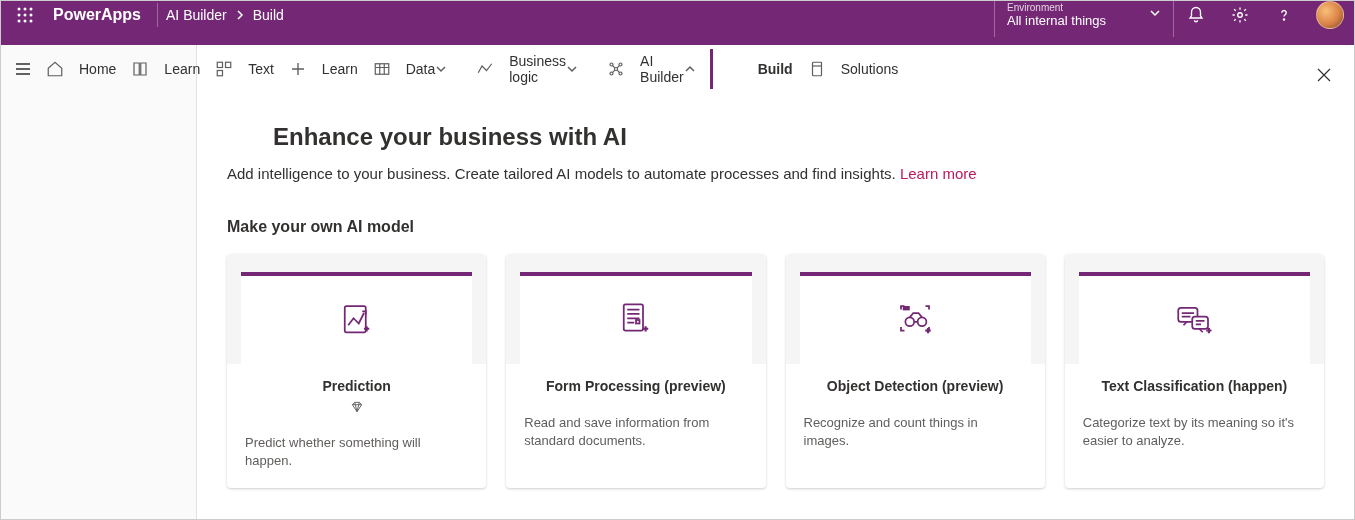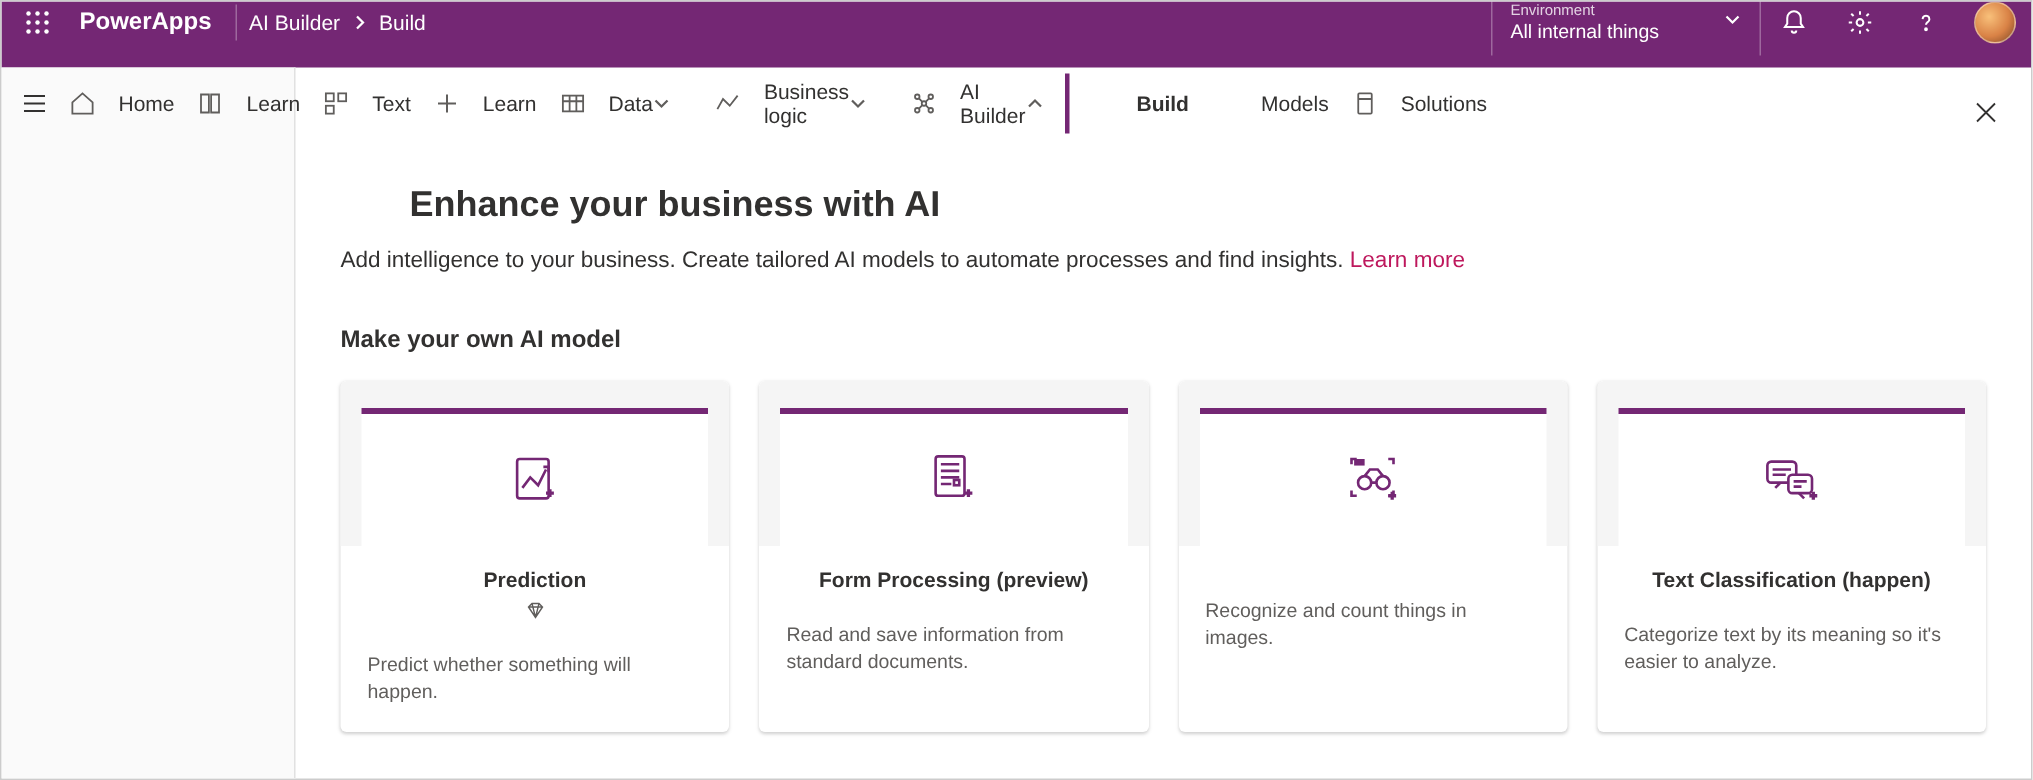--- a/index.html
+++ b/index.html
@@ -206,23 +206,20 @@
       <span class="navchev">
         <svg width="12" height="12" viewBox="0 0 12 12" fill="none" stroke="#605e5c" stroke-width="1.5">
             <path d="M2 8 L6 4 L10 8"></path>
           </svg>
       </span>
     </div>
 
     <div class="navitem subitem active">
       <span class="navlabel">Build</span>
     </div>
-    <div class="navitem subitem">
-      <span class="navlabel">Models</span>
-    </div>
 
     <div class="navitem">
       <span class="navicon">
         <svg width="18" height="18" viewBox="0 0 24 24" fill="none" stroke="#605e5c" stroke-width="1.6">
             <rect x="6" y="3" width="12" height="18" rx="1"></rect>
             <path d="M6 8h12"></path>
           </svg>
       </span>
       <span class="navlabel">Solutions</span>
     </div>
@@ -296,20 +293,23 @@
               <rect x="10" y="8" width="8" height="5" fill="#742774" stroke="none"></rect>
               <circle cx="18" cy="26" r="5"></circle>
                 <circle cx="32" cy="26" r="5"></circle>
               <path d="M18 21 L22 16 L28 16 L32 21"></path>
                 <path d="M23 26 H27"></path>
               <path d="M36 36 L42 36 M39 33 L39 39" stroke-width="2.5"></path>
             </svg>
           </div>
         </div>
         <div class="card-body">
+          <div class="card-title">
+            <span>Object Detection (preview)</span>
+          </div>
           <div class="card-desc">Recognize and count things in images.</div>
         </div>
       </div>
 
       <div class="card">
         <div class="card-outer">
           <div class="card-hero">
             <svg viewBox="0 0 48 48" fill="none" stroke="#742774" stroke-width="2">
               <rect x="6" y="10" width="22" height="16" rx="3"></rect>
                 <path d="M12 30 L16 26"></path>

